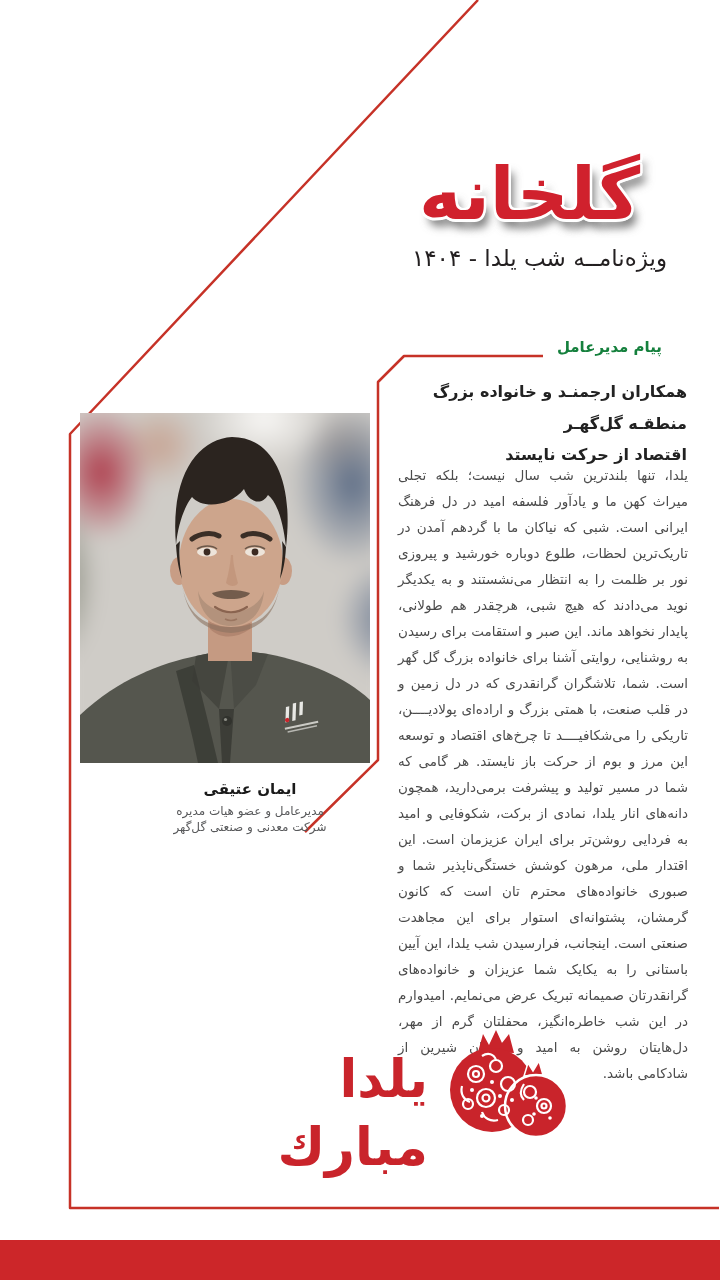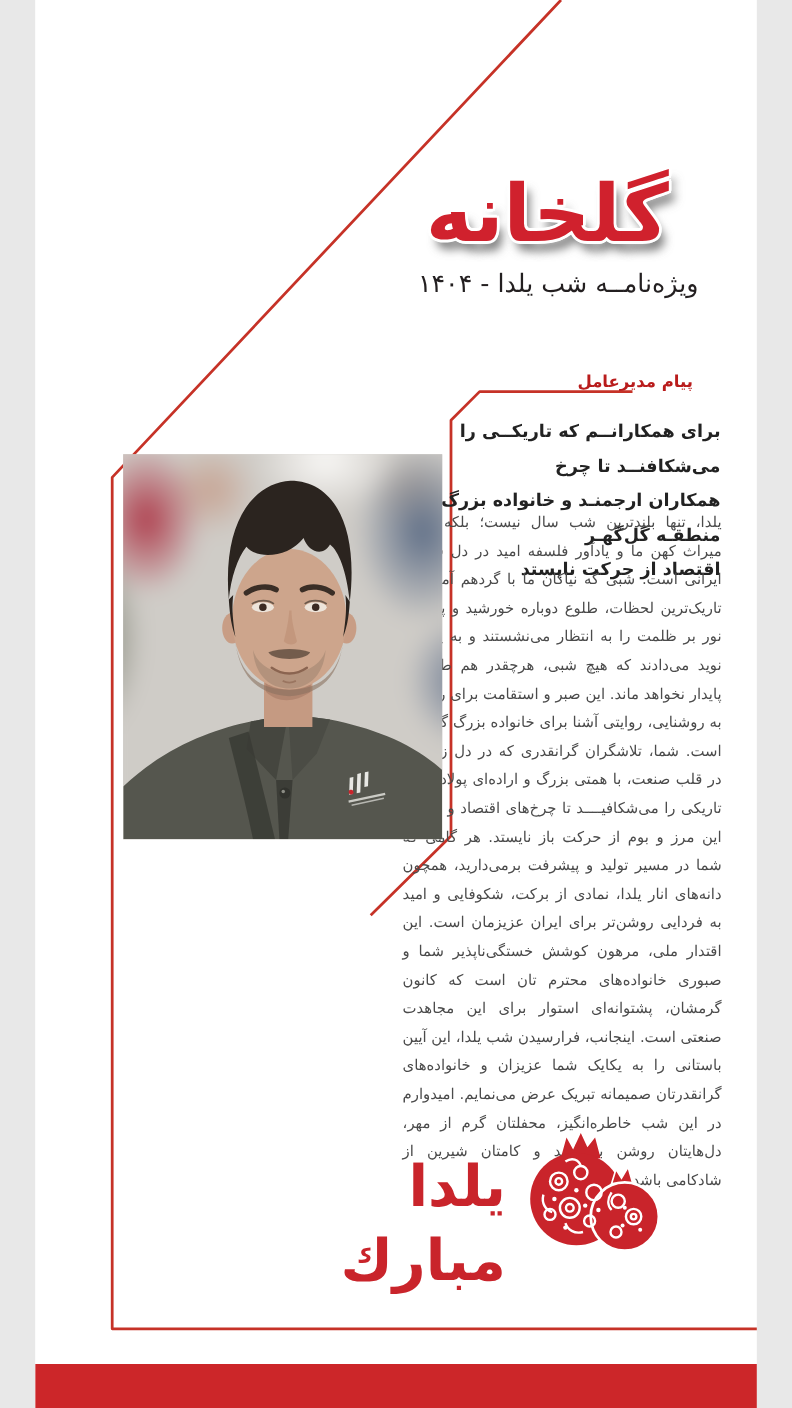--- a/index.html
+++ b/index.html
@@ -1,38 +1,38 @@
 <!DOCTYPE html>
 <html lang="fa"><head>
 <meta charset="utf-8">
 <style>
   html,body{margin:0;padding:0;background:#e8e8e8;}
   .page{
-    position:relative;width:656px;height:1280px;margin:0 auto;
+    position:relative;width:720px;height:1280px;margin:0 auto;
     background:#ffffff;overflow:hidden;
     font-family:"DejaVu Sans",sans-serif;
   }
   .frame-svg{position:absolute;inset:0;pointer-events:none;}
   
   .logo{
     position:absolute;top:158px;right:80px;
     font-size:72px;font-weight:bold;color:#d0212d;direction:rtl;line-height:1;
     text-shadow:
       2.5px 0 0 #fff,-2.5px 0 0 #fff,0 2.5px 0 #fff,0 -2.5px 0 #fff,
       2px 2px 0 #fff,-2px -2px 0 #fff,2px -2px 0 #fff,-2px 2px 0 #fff,
       5px 9px 9px rgba(90,90,90,.75);
   }
   .subtitle{
     position:absolute;top:246px;right:53px;
     font-size:23px;font-weight:normal;color:#231f20;direction:rtl;line-height:1.1;
   }
   
   .section-header{
     position:absolute;top:338px;right:58px;
-    font-size:15px;font-weight:bold;color:#b91c1c;direction:rtl;margin-left:44px;
+    font-size:15px;font-weight:bold;color:#15803d;direction:rtl;margin-left:44px;
   }
   
   .lead{
     position:absolute;top:376px;right:33px;width:300px;
     direction:rtl;text-align:right;
     font-size:16px;font-weight:bold;color:#222;line-height:31.5px;
   }
   .body-text{
     position:absolute;top:462px;right:32px;width:290px;
     direction:rtl;text-align:justify;
@@ -82,21 +82,20 @@
     <polyline points="478,0 70,434 70,1208 719,1208" fill="none" stroke="#c63227" stroke-width="2.5" stroke-linejoin="round"></polyline>
     <polyline points="543,356 404,356 378,382 378,760 305,832" fill="none" stroke="#c63227" stroke-width="2.5" stroke-linejoin="round"></polyline>
   </svg>
 
   <div class="logo">گلخانه</div>
   <div class="subtitle">ویژه‌نامــه شب یلدا - ۱۴۰۴</div>
 
   <div class="section-header">پیام مدیرعامل</div>
 
   <div class="lead">
-    <div>برای همکارانــم که تاریکــی را می‌شکافنــد تا چرخ</div>
     <div>همکاران ارجمنـد و خانواده بزرگ منطقـه گل‌گهـر</div>
     <div>اقتصاد از حرکت نایستد</div>
   </div>
 
   <div class="body-text">یلدا، تنها بلندترین شب سال نیست؛ بلکه تجلی میراث کهن ما و یادآور فلسفه امید در دل فرهنگ ایرانی است. شبی که نیاکان ما با گردهم آمدن در تاریک‌ترین لحظات، طلوع دوباره خورشید و پیروزی نور بر ظلمت را به انتظار می‌نشستند و به یکدیگر نوید می‌دادند که هیچ شبی، هرچقدر هم طولانی، پایدار نخواهد ماند. این صبر و استقامت برای رسیدن به روشنایی، روایتی آشنا برای خانواده بزرگ گل گهر است. شما، تلاشگران گرانقدری که در دل زمین و در قلب صنعت، با همتی بزرگ و اراده‌ای پولادیــــن، تاریکی را می‌شکافیــــد تا چرخ‌های اقتصاد و توسعه این مرز و بوم از حرکت باز نایستد. هر گامی که شما در مسیر تولید و پیشرفت برمی‌دارید، همچون دانه‌های انار یلدا، نمادی از برکت، شکوفایی و امید به فردایی روشن‌تر برای ایران عزیزمان است. این اقتدار ملی، مرهون کوشش خستگی‌ناپذیر شما و صبوری خانواده‌های محترم تان است که کانون گرمشان، پشتوانه‌ای استوار برای این مجاهدت صنعتی است. اینجانب، فرارسیدن شب یلدا، این آیین باستانی را به یکایک شما عزیزان و خانواده‌های گرانقدرتان صمیمانه تبریک عرض می‌نمایم. امیدوارم در این شب خاطره‌انگیز، محفلتان گرم از مهر، دل‌هایتان روشن به امید و کامتان شیرین از شادکامی باشد.</div>
 
   <figure class="portrait">
     <div class="photo-bg"></div>
     <svg class="photo-man" width="290" height="350" viewBox="0 0 290 350">
 
@@ -147,20 +146,25 @@
 
       <path d="M151,142 C150,154 148,162 146,170 C150,174 156,174 158,170 C156,162 153,152 153,142" fill="#c09479" opacity="0.8"></path>
 
       <path d="M132,180 C144,176 158,176 170,180 C166,188 136,188 132,180 Z" fill="#5d4a3c" opacity="0.8"></path>
 
       <path d="M135,194 C145,201 157,201 167,194" stroke="#8a6450" stroke-width="2.2" fill="none" stroke-linecap="round"></path>
       <path d="M145,206 C149,208 153,208 157,206" stroke="#9a7560" stroke-width="1.6" fill="none"></path>
     </svg>
   </figure>
 
+  <div class="caption">
+    <div class="name">ایمان عتیقی</div>
+    <div class="role">مدیرعامل و عضو هیات مدیره</div>
+    <div class="role">شرکت معدنی و صنعتی گل‌گهر</div>
+  </div>
 
   <svg class="pomegranate" width="132" height="118" viewBox="0 0 132 118">
 
     <path d="M40,26 L45,8 L51,19 L58,4 L64,17 L71,8 L76,27 Z" fill="#c9242b"></path>
     <circle cx="54" cy="64" r="42" fill="#c9242b"></circle>
 
     <path d="M86,50 L90,37 L95,45 L101,35 L105,49 Z" fill="#c9242b" stroke="#fff" stroke-width="1.5"></path>
     <circle cx="98" cy="80" r="31" fill="#c9242b" stroke="#fff" stroke-width="2.5"></circle>
 
     <g fill="none" stroke="#fff" stroke-width="2.2">

